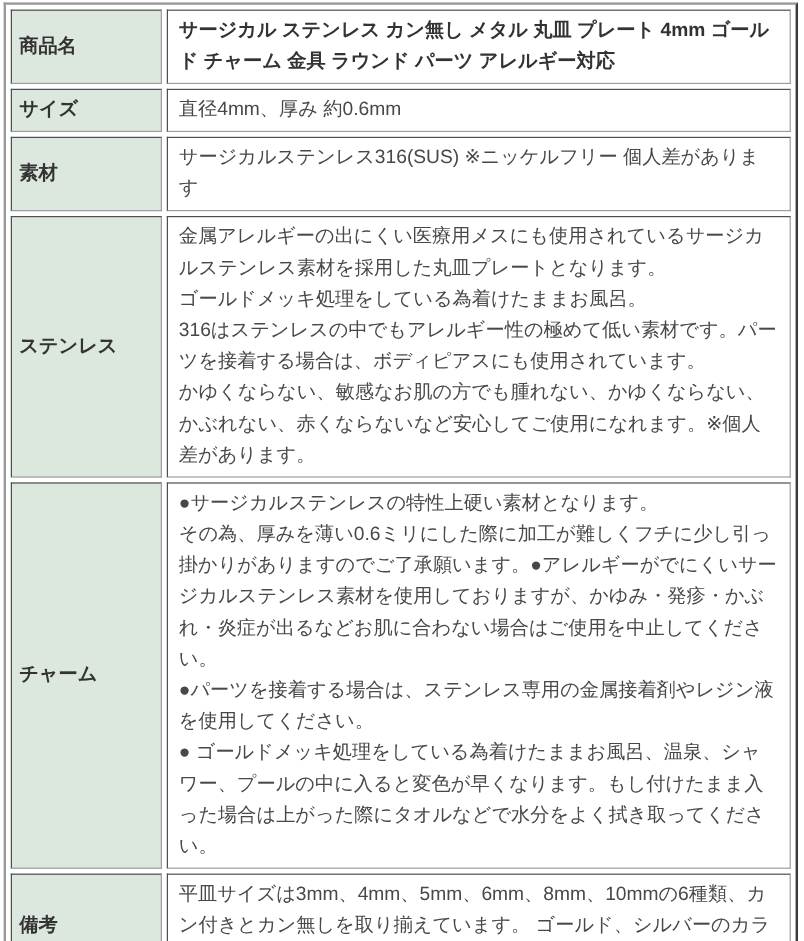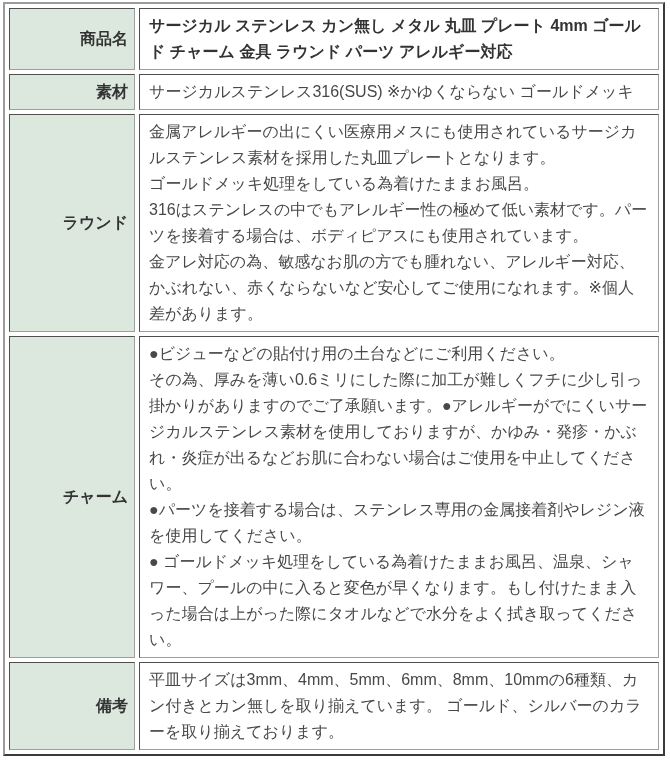--- a/index.html
+++ b/index.html
@@ -24,21 +24,21 @@
     border-bottom: 2px solid #3a3a3a;
     table-layout: fixed;
   }
   td.head-cell {
     width: 112px;
     background: var(--header-bg, #dce8de);
     color: var(--header-text, #333333);
     font-weight: bold;
     font-size: 16px;
     line-height: 26px;
-    text-align: right;
+    text-align: left;
     vertical-align: middle;
     border-top: 1px solid #4f4f4f;
     border-left: 1px solid #4f4f4f;
     border-bottom: 1px solid #9e9e9e;
     border-right: 1px solid #9e9e9e;
     padding: 0 6px;
   }
   td.value-cell {
     background: #ffffff;
     color: var(--body-text, #484848);
@@ -68,38 +68,44 @@
 <div class="page">
   <table class="spec-table">
     <tbody>
         <tr>
           <td class="head-cell">商品名</td>
           <td class="value-cell bold">
             <div class="para">サージカル ステンレス カン無し メタル 丸皿 プレート 4mm ゴールド チャーム 金具 ラウンド パーツ アレルギー対応</div>
           </td>
         </tr>
         <tr>
-          <td class="head-cell">素材</td>
+          <td class="head-cell">サイズ</td>
           <td class="value-cell">
-            <div class="para">サージカルステンレス316(SUS) ※かゆくならない ゴールドメッキ</div>
+            <div class="para">直径4mm、厚み 約0.6mm</div>
           </td>
         </tr>
         <tr>
-          <td class="head-cell">ラウンド</td>
+          <td class="head-cell">素材</td>
+          <td class="value-cell">
+            <div class="para">サージカルステンレス316(SUS) ※ニッケルフリー 個人差があります</div>
+          </td>
+        </tr>
+        <tr>
+          <td class="head-cell">ステンレス</td>
           <td class="value-cell">
             <div class="para">金属アレルギーの出にくい医療用メスにも使用されているサージカルステンレス素材を採用した丸皿プレートとなります。</div>
             <div class="para">ゴールドメッキ処理をしている為着けたままお風呂。</div>
             <div class="para">316はステンレスの中でもアレルギー性の極めて低い素材です。パーツを接着する場合は、ボディピアスにも使用されています。</div>
-            <div class="para">金アレ対応の為、敏感なお肌の方でも腫れない、アレルギー対応、かぶれない、赤くならないなど安心してご使用になれます。※個人差があります。</div>
+            <div class="para">かゆくならない、敏感なお肌の方でも腫れない、かゆくならない、かぶれない、赤くならないなど安心してご使用になれます。※個人差があります。</div>
           </td>
         </tr>
         <tr>
           <td class="head-cell">チャーム</td>
           <td class="value-cell">
-            <div class="para">●ビジューなどの貼付け用の土台などにご利用ください。</div>
+            <div class="para">●サージカルステンレスの特性上硬い素材となります。</div>
             <div class="para">その為、厚みを薄い0.6ミリにした際に加工が難しくフチに少し引っ掛かりがありますのでご了承願います。●アレルギーがでにくいサージカルステンレス素材を使用しておりますが、かゆみ・発疹・かぶれ・炎症が出るなどお肌に合わない場合はご使用を中止してください。</div>
             <div class="para">●パーツを接着する場合は、ステンレス専用の金属接着剤やレジン液を使用してください。</div>
             <div class="para">● ゴールドメッキ処理をしている為着けたままお風呂、温泉、シャワー、プールの中に入ると変色が早くなります。もし付けたまま入った場合は上がった際にタオルなどで水分をよく拭き取ってください。</div>
           </td>
         </tr>
         <tr>
           <td class="head-cell">備考</td>
           <td class="value-cell">
             <div class="para">平皿サイズは3mm、4mm、5mm、6mm、8mm、10mmの6種類、カン付きとカン無しを取り揃えています。 ゴールド、シルバーのカラーを取り揃えております。</div>
           </td>

